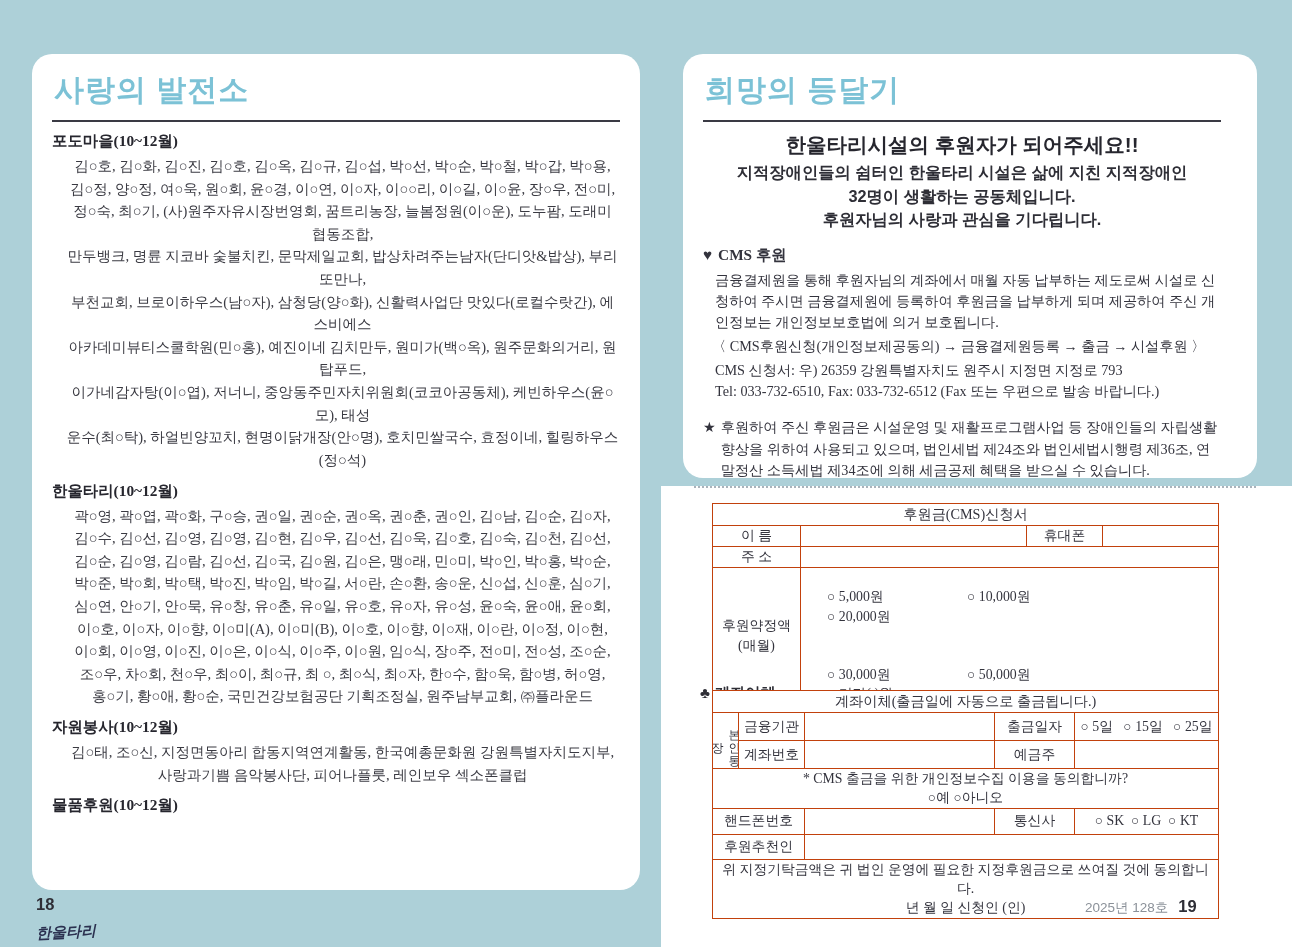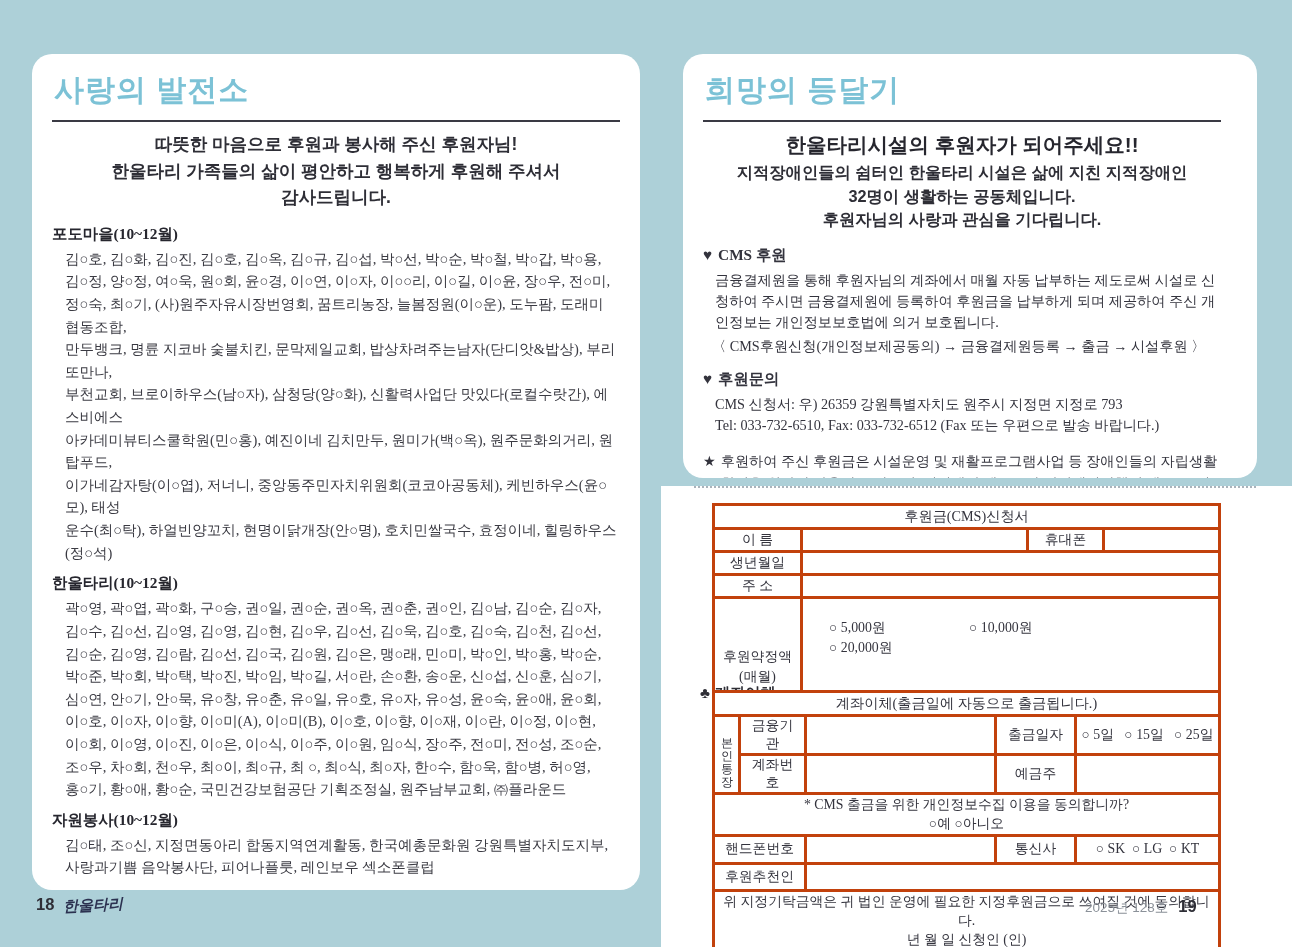--- a/index.html
+++ b/index.html
@@ -23,70 +23,67 @@
     text-align:center;font-weight:bold;font-size:17.5px;line-height:1.52;
     color:#2e2e36;white-space:pre-line;margin:7px 0 13px 0;
   }
 
   .donor-section h3{
     font-family:"Liberation Serif","DejaVu Serif",serif;
     font-size:15.4px;color:#26262e;margin:9px 0 3px 0;font-weight:bold;
   }
   .donor-lines{
     font-family:"Liberation Serif","DejaVu Serif",serif;
-    font-size:14.5px;line-height:1.56;color:#3a3a42;margin-left:13px;white-space:pre-line;
+    font-size:14.5px;line-height:1.56;color:#3a3a42;margin-left:13px;white-space:pre-line;text-align:center;
   }
 
   .headline{text-align:center;font-size:20.5px;font-weight:bold;color:#26262e;margin:5px 0 2px 0;}
   .r-intro{text-align:center;font-size:16.3px;font-weight:600;line-height:1.45;color:#2e2e36;white-space:pre-line;margin:0 0 10px 0;}
   .serif{font-family:"Liberation Serif","DejaVu Serif",serif;color:#33333d;}
   .sub-head{font-size:15.3px;font-weight:bold;margin:13px 0 4px 0;}
   .sub-head .glyph{margin-right:6px;}
   .sub-body{font-size:14.2px;line-height:1.5;margin-left:12px;white-space:pre-line;}
   .flow-line{font-size:14.2px;margin:3px 0 4px 9px;}
   .tax-note{display:flex;margin-top:15px;font-size:14.2px;line-height:1.5;}
   .tax-note .glyph{margin-right:5px;}
 
   .cutout{position:absolute;left:661px;top:486px;width:631px;height:461px;background:#ffffff;}
   .dotline{position:absolute;left:33px;top:0;width:562px;height:0;border-top:2px dotted #aab3bb;}
 
   table{border-collapse:collapse;table-layout:fixed;font-family:"Liberation Serif","DejaVu Serif",serif;color:#33333d;background:#fff;}
-  td{border:3px solid #c2410c;font-size:13.8px;text-align:center;padding:0 4px;overflow:hidden;}
+  td{border:1px solid #c2410c;font-size:13.8px;text-align:center;padding:0 4px;overflow:hidden;}
   .form1{position:absolute;left:51px;top:17px;width:506px;}
   .form2{position:absolute;left:51px;top:204px;width:506px;}
   .t-title{height:21px;font-size:14.2px;}
   .r20 td{height:20px;}
   .r27 td{height:27px;}
   .lines2{height:40px;white-space:pre-line;line-height:1.4;}
   .amt{text-align:left;padding-left:26px;}
   .amt span{display:inline-block;width:140px;}
   .opts{white-space:pre;}
   .vert{writing-mode:vertical-rl;text-orientation:upright;font-size:12px;letter-spacing:1px;padding:2px 0;}
   .club-label{position:absolute;left:39px;top:177px;font-family:"Liberation Serif","DejaVu Serif",serif;font-weight:bold;font-size:15.2px;color:#2e2e36;margin-top:20px;}
   .club-label .glyph{margin-right:5px;}
 
-  .footer-left{position:absolute;left:36px;top:895px;display:flex;align-items:baseline;gap:9px;}
+  .footer-left{position:absolute;left:36px;top:895px;display:flex;align-items:baseline;gap:9px;flex-direction:column;}
   .footer-right{position:absolute;left:1085px;top:897px;display:flex;align-items:baseline;gap:10px;}
   .pgnum{font-weight:bold;font-size:16.5px;color:#2e2e36;}
   .logo{font-family:"Liberation Serif","DejaVu Serif",serif;font-style:italic;font-weight:bold;
         font-size:15px;color:#2b3150;transform:rotate(-3deg);}
   .issue{color:#8b9199;font-size:13.5px;}
 </style>
 </head>
 <body>
 
 <div class="bg-left"></div>
 <div class="bg-right-top"></div>
 
 <div class="card card-left">
   <div class="page-title">사랑의 발전소</div>
   <hr class="rule">
-  <div class="intro">따뜻한 마음으로 후원과 봉사해 주신 후원자님!
-한울타리 가족들의 삶이 평안하고 행복하게 후원해 주셔서
-감사드립니다.</div>
 
   <div class="donor-section">
     <h3>포도마을(10~12월)</h3>
     <div class="donor-lines">김○호, 김○화, 김○진, 김○호, 김○옥, 김○규, 김○섭, 박○선, 박○순, 박○철, 박○갑, 박○용,
 김○정, 양○정, 여○욱, 원○회, 윤○경, 이○연, 이○자, 이○○리, 이○길, 이○윤, 장○우, 전○미,
 정○숙, 최○기, (사)원주자유시장번영회, 꿈트리농장, 늘봄정원(이○운), 도누팜, 도래미 협동조합,
 만두뱅크, 명륜 지코바 숯불치킨, 문막제일교회, 밥상차려주는남자(단디앗&amp;밥상), 부리또만나,
 부천교회, 브로이하우스(남○자), 삼청당(양○화), 신활력사업단 맛있다(로컬수랏간), 에스비에스
 아카데미뷰티스쿨학원(민○홍), 예진이네 김치만두, 원미가(백○옥), 원주문화의거리, 원탑푸드,
 이가네감자탕(이○엽), 저너니, 중앙동주민자치위원회(코코아공동체), 케빈하우스(윤○모), 태성
@@ -129,23 +126,20 @@
 
   <div class="serif">
     <div class="sub-head">
       <span class="glyph">♥</span><span>CMS 후원</span>
     </div>
     <div class="sub-body">금융결제원을 통해 후원자님의 계좌에서 매월 자동 납부하는 제도로써 시설로 신청하여 주시면 금융결제원에 등록하여 후원금을 납부하게 되며 제공하여 주신 개인정보는 개인정보보호법에 의거 보호됩니다.</div>
     <div class="flow-line">〈 CMS후원신청(개인정보제공동의) → 금융결제원등록 → 출금 → 시설후원 〉</div>
   </div>
 
   <div class="serif">
-    <div class="sub-head">
-      <span class="glyph">♥</span><span>후원문의</span>
-    </div>
     <div class="sub-body">CMS 신청서: 우) 26359 강원특별자치도 원주시 지정면 지정로 793
 Tel: 033-732-6510,   Fax: 033-732-6512 (Fax 또는 우편으로 발송 바랍니다.)</div>
   </div>
 
   <div class="serif tax-note">
     <span class="glyph">★</span>
     <span>후원하여 주신 후원금은 시설운영 및 재활프로그램사업 등 장애인들의 자립생활 향상을 위하여 사용되고 있으며, 법인세법 제24조와 법인세법시행령 제36조, 연말정산 소득세법 제34조에 의해 세금공제 혜택을 받으실 수 있습니다.</span>
   </div>
 </div>
 
@@ -161,24 +155,20 @@
       </colgroup>
     <tbody>
         <tr>
           <td colspan="4" class="t-title">후원금(CMS)신청서</td>
         </tr>
     <tr class="r20">
       <td>이  름</td>
       <td></td>
       <td>휴대폰</td>
       <td></td>
-    </tr>
-    <tr class="r20">
-      <td>생년월일</td>
-      <td colspan="3"></td>
     </tr>
     <tr class="r20">
       <td>주  소</td>
       <td colspan="3"></td>
     </tr>
     <tr>
       <td class="lines2">후원약정액
 (매월)</td>
       <td colspan="3" class="lines2 amt">
         <span>○ 5,000원</span><span>○ 10,000원</span><span>○ 20,000원</span>

